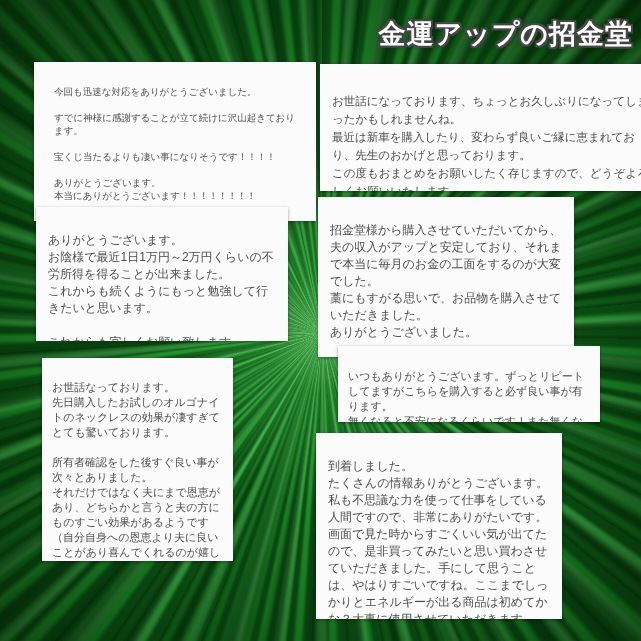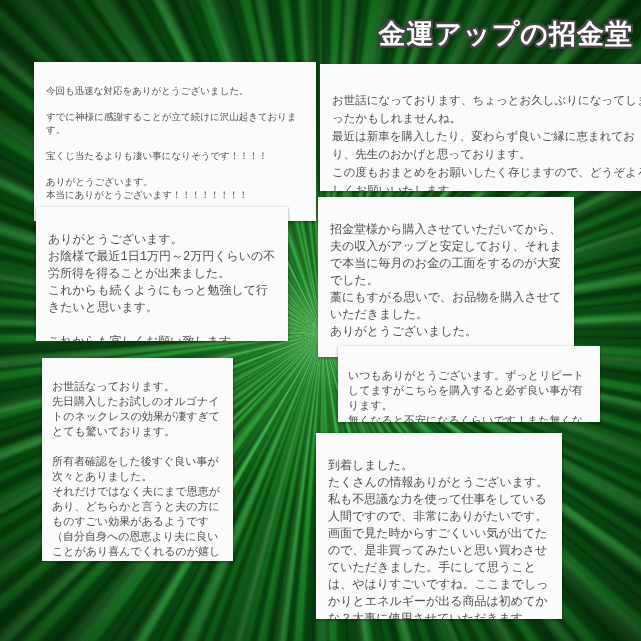--- a/index.html
+++ b/index.html
@@ -1,21 +1,21 @@
 <!DOCTYPE html>
 <html lang="ja"><head>
 <meta charset="utf-8">
 <style>
   html,body{margin:0;padding:0;background:#072e09;}
   .stage{
     position:relative;
     width:641px;height:641px;
     margin:0 auto;
     overflow:hidden;
-    font-family:Liberation Mono, monospace;
+    font-family:Liberation Sans, sans-serif;
     background-color:#0a4a10;
     background-image:
       radial-gradient(circle at 50.3% 52%,
         rgba(140,240,140,0.55) 0px,
         rgba(80,210,90,0.32) 60px,
         rgba(30,110,35,0.10) 170px,
         rgba(0,35,5,0.35) 330px,
         rgba(0,22,0,0.60) 470px),
       repeating-conic-gradient(from 7deg at 50.3% 52%,
         rgba(90,220,100,0) 0deg 2.4deg,
@@ -46,21 +46,21 @@
   }
   .card{
     position:absolute;
     box-sizing:border-box;
     background:#fbfbfb;
     color:#4e4e4e;
     white-space:pre-line;
     overflow:hidden;
     box-shadow:0 1px 3px rgba(0,10,0,0.40);
   }
-  .pos-1{left:34px;  top:62px;  width:282px; height:159px; padding:10px 12px; font-size:9.5px;  line-height:13px;}
+  .pos-1{left:34px;  top:62px;  width:282px; height:159px; padding:10px 20px; font-size:9.5px;  line-height:13px;}
   .pos-2{left:320px; top:64px;  width:344px; height:127px; padding:10px 12px; font-size:11.5px; line-height:18px;}
   .pos-3{left:36px;  top:207px; width:252px; height:134px; padding:8px 12px;  font-size:12px;   line-height:17px;}
   .pos-4{left:318px; top:197px; width:256px; height:160px; padding:8px 12px;  font-size:12px;   line-height:17px;}
   .pos-5{left:338px; top:346px; width:262px; height:76px;  padding:8px 10px;  font-size:11px;   line-height:15px;}
   .pos-6{left:42px;  top:358px; width:191px; height:203px; padding:7px 10px;  font-size:11px; line-height:15px;}
   .pos-7{left:316px; top:433px; width:246px; height:186px; padding:8px 12px;  font-size:12px;   line-height:17px;}
 </style>
 </head>
 <body>
 

